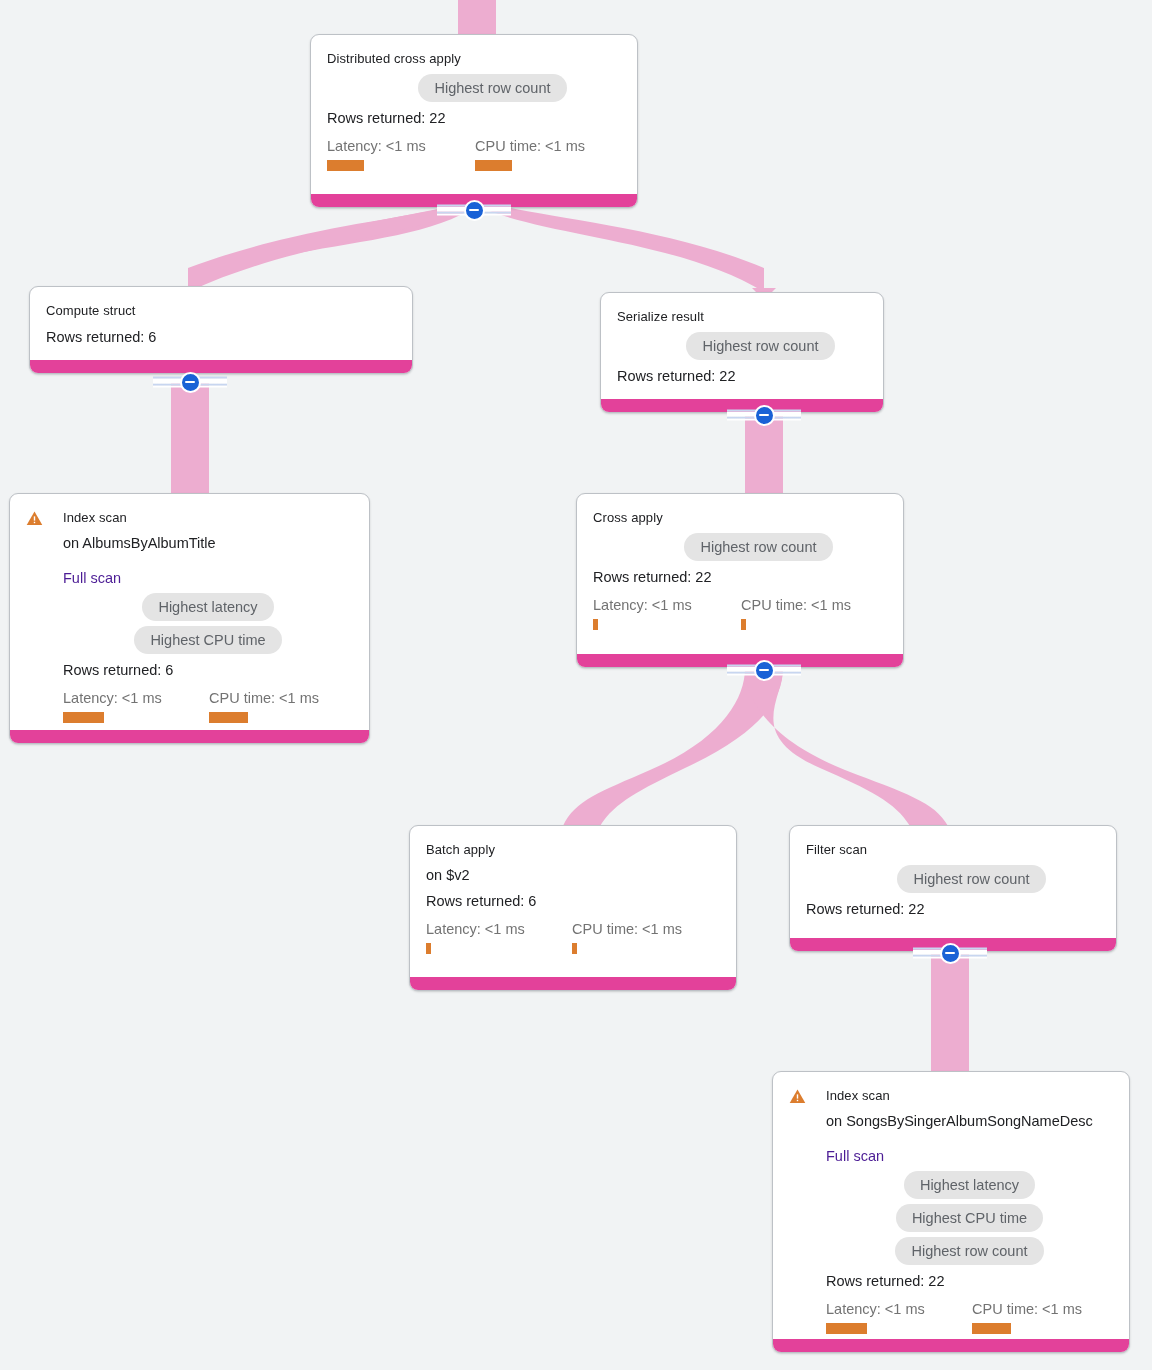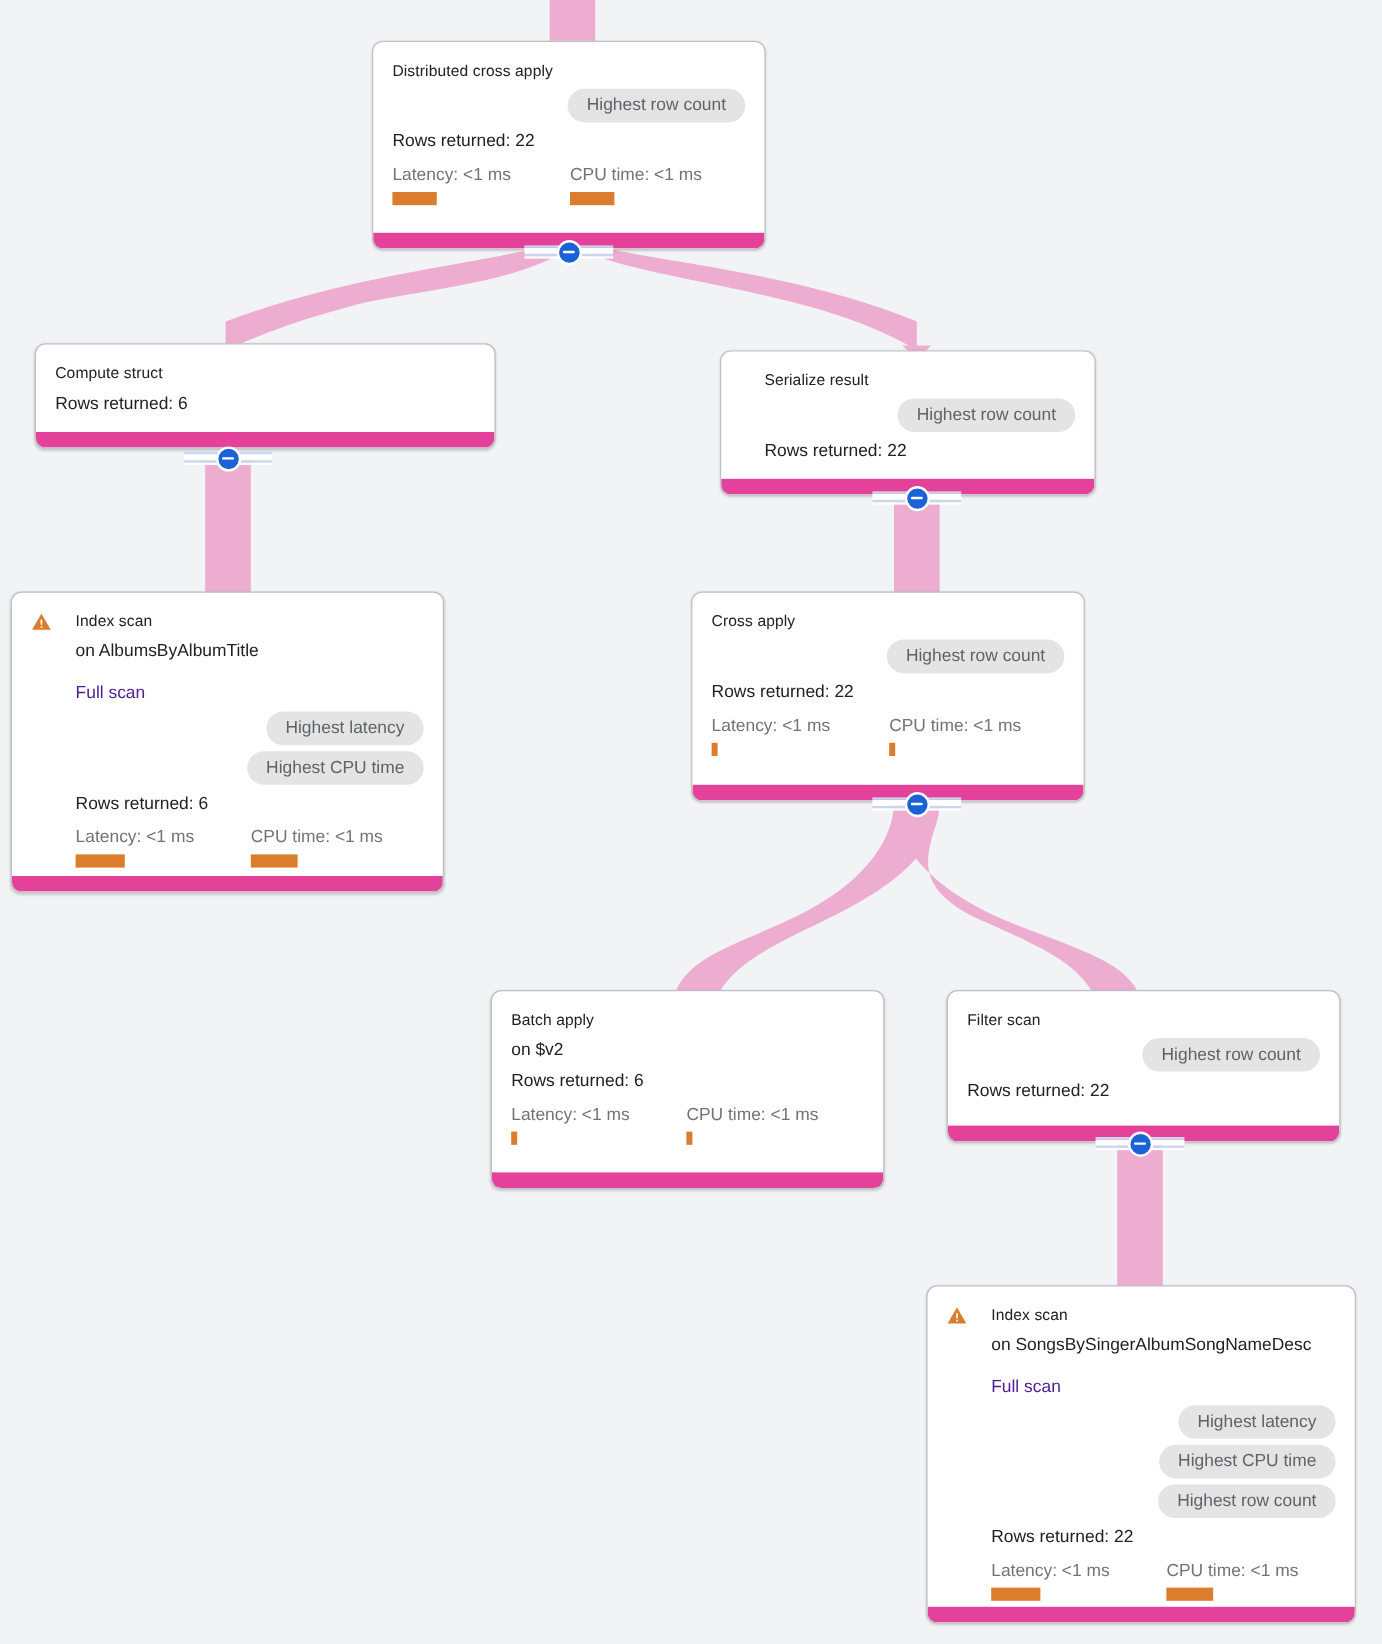--- a/index.html
+++ b/index.html
@@ -63,21 +63,21 @@
     color: #4c1d95;
     margin-top: 16px;
   }
   .indent {
     padding-left: 37px;
   }
   .badges {
     margin-top: 5px;
     display: flex;
     flex-direction: column;
-    align-items: flex-end;
+    align-items: center;
     gap: 5px;
   }
   .badge {
     background: #E4E4E4;
     color: #5F6368;
     font-size: 14.5px;
     line-height: 18px;
     padding: 5px 16px;
     border-radius: 14px;
     white-space: nowrap;
@@ -221,21 +221,21 @@
       </div>
       <div class="rows-line">Rows returned: 6</div>
     </div>
     <div class="node-footer"></div>
   </div>
   <div class="collapse-btn" style="left:153px; top:370px;">
     <span class="collapse-lines"></span>
     <span class="collapse-circle"></span>
   </div>
 
-  <div class="node" style="left:600px; top:292px; width:313px; height:121px;padding-left:20px;">
+  <div class="node" style="left:600px; top:292px; width:284px; height:121px;">
     <div class="node-body">
       <div class="node-head">
         <div class="node-title">Serialize result</div>
       </div>
       <div class="badges indent">
         <span class="badge">Highest row count</span>
       </div>
       <div class="rows-line">Rows returned: 22</div>
     </div>
     <div class="node-footer"></div>

